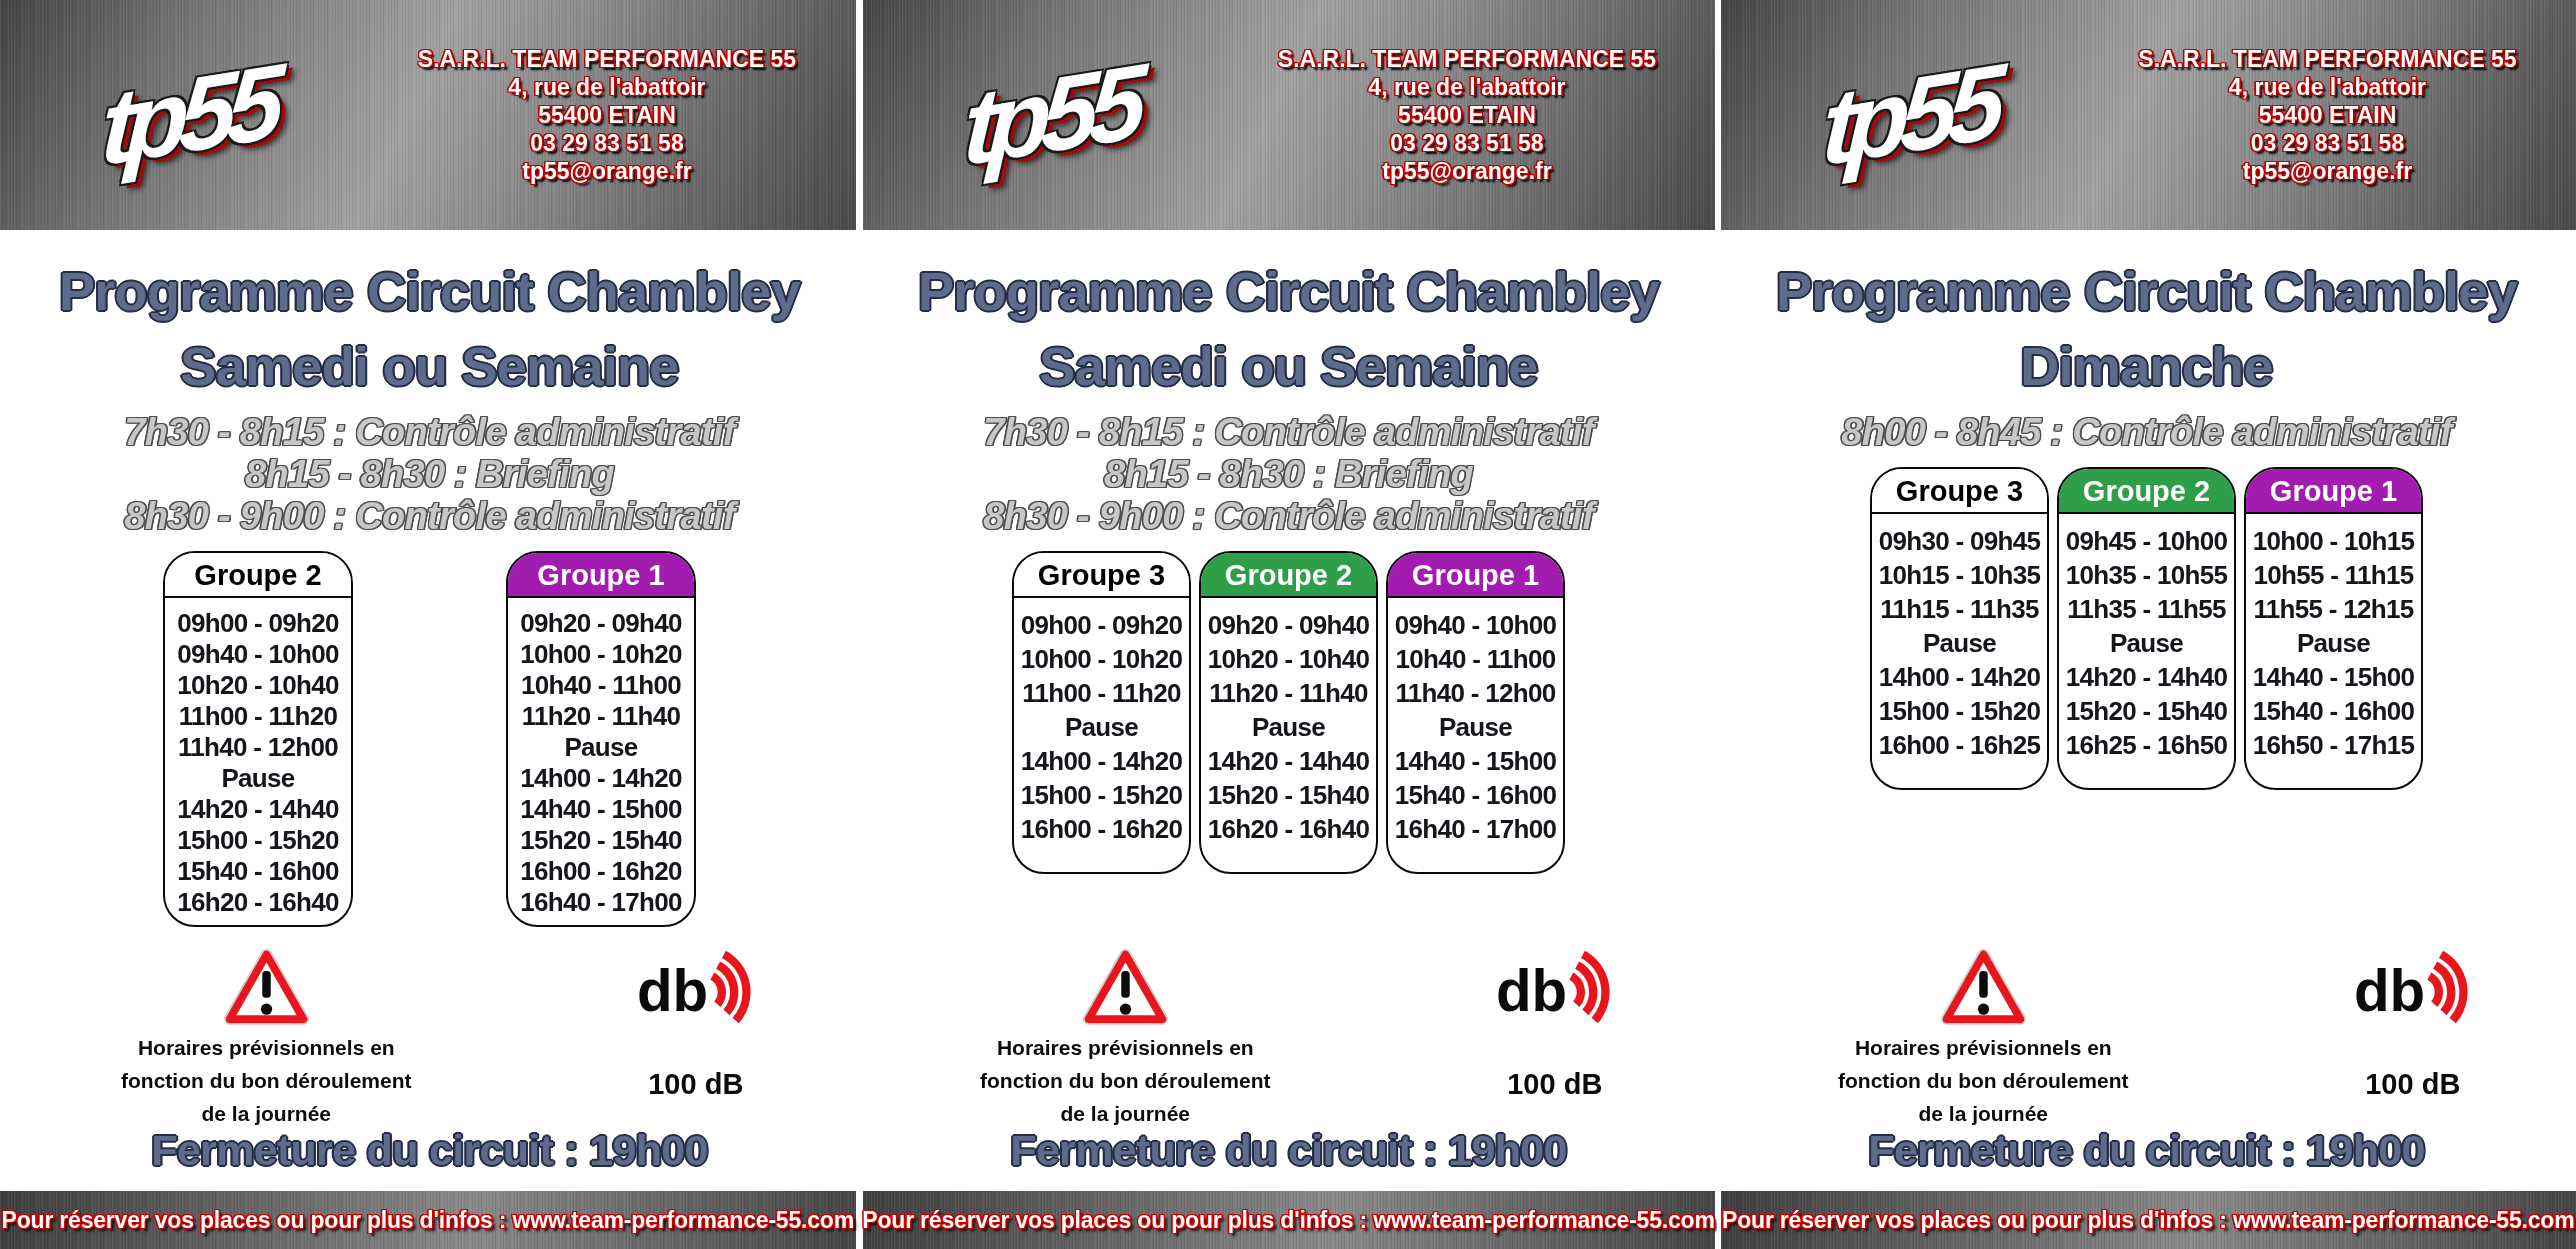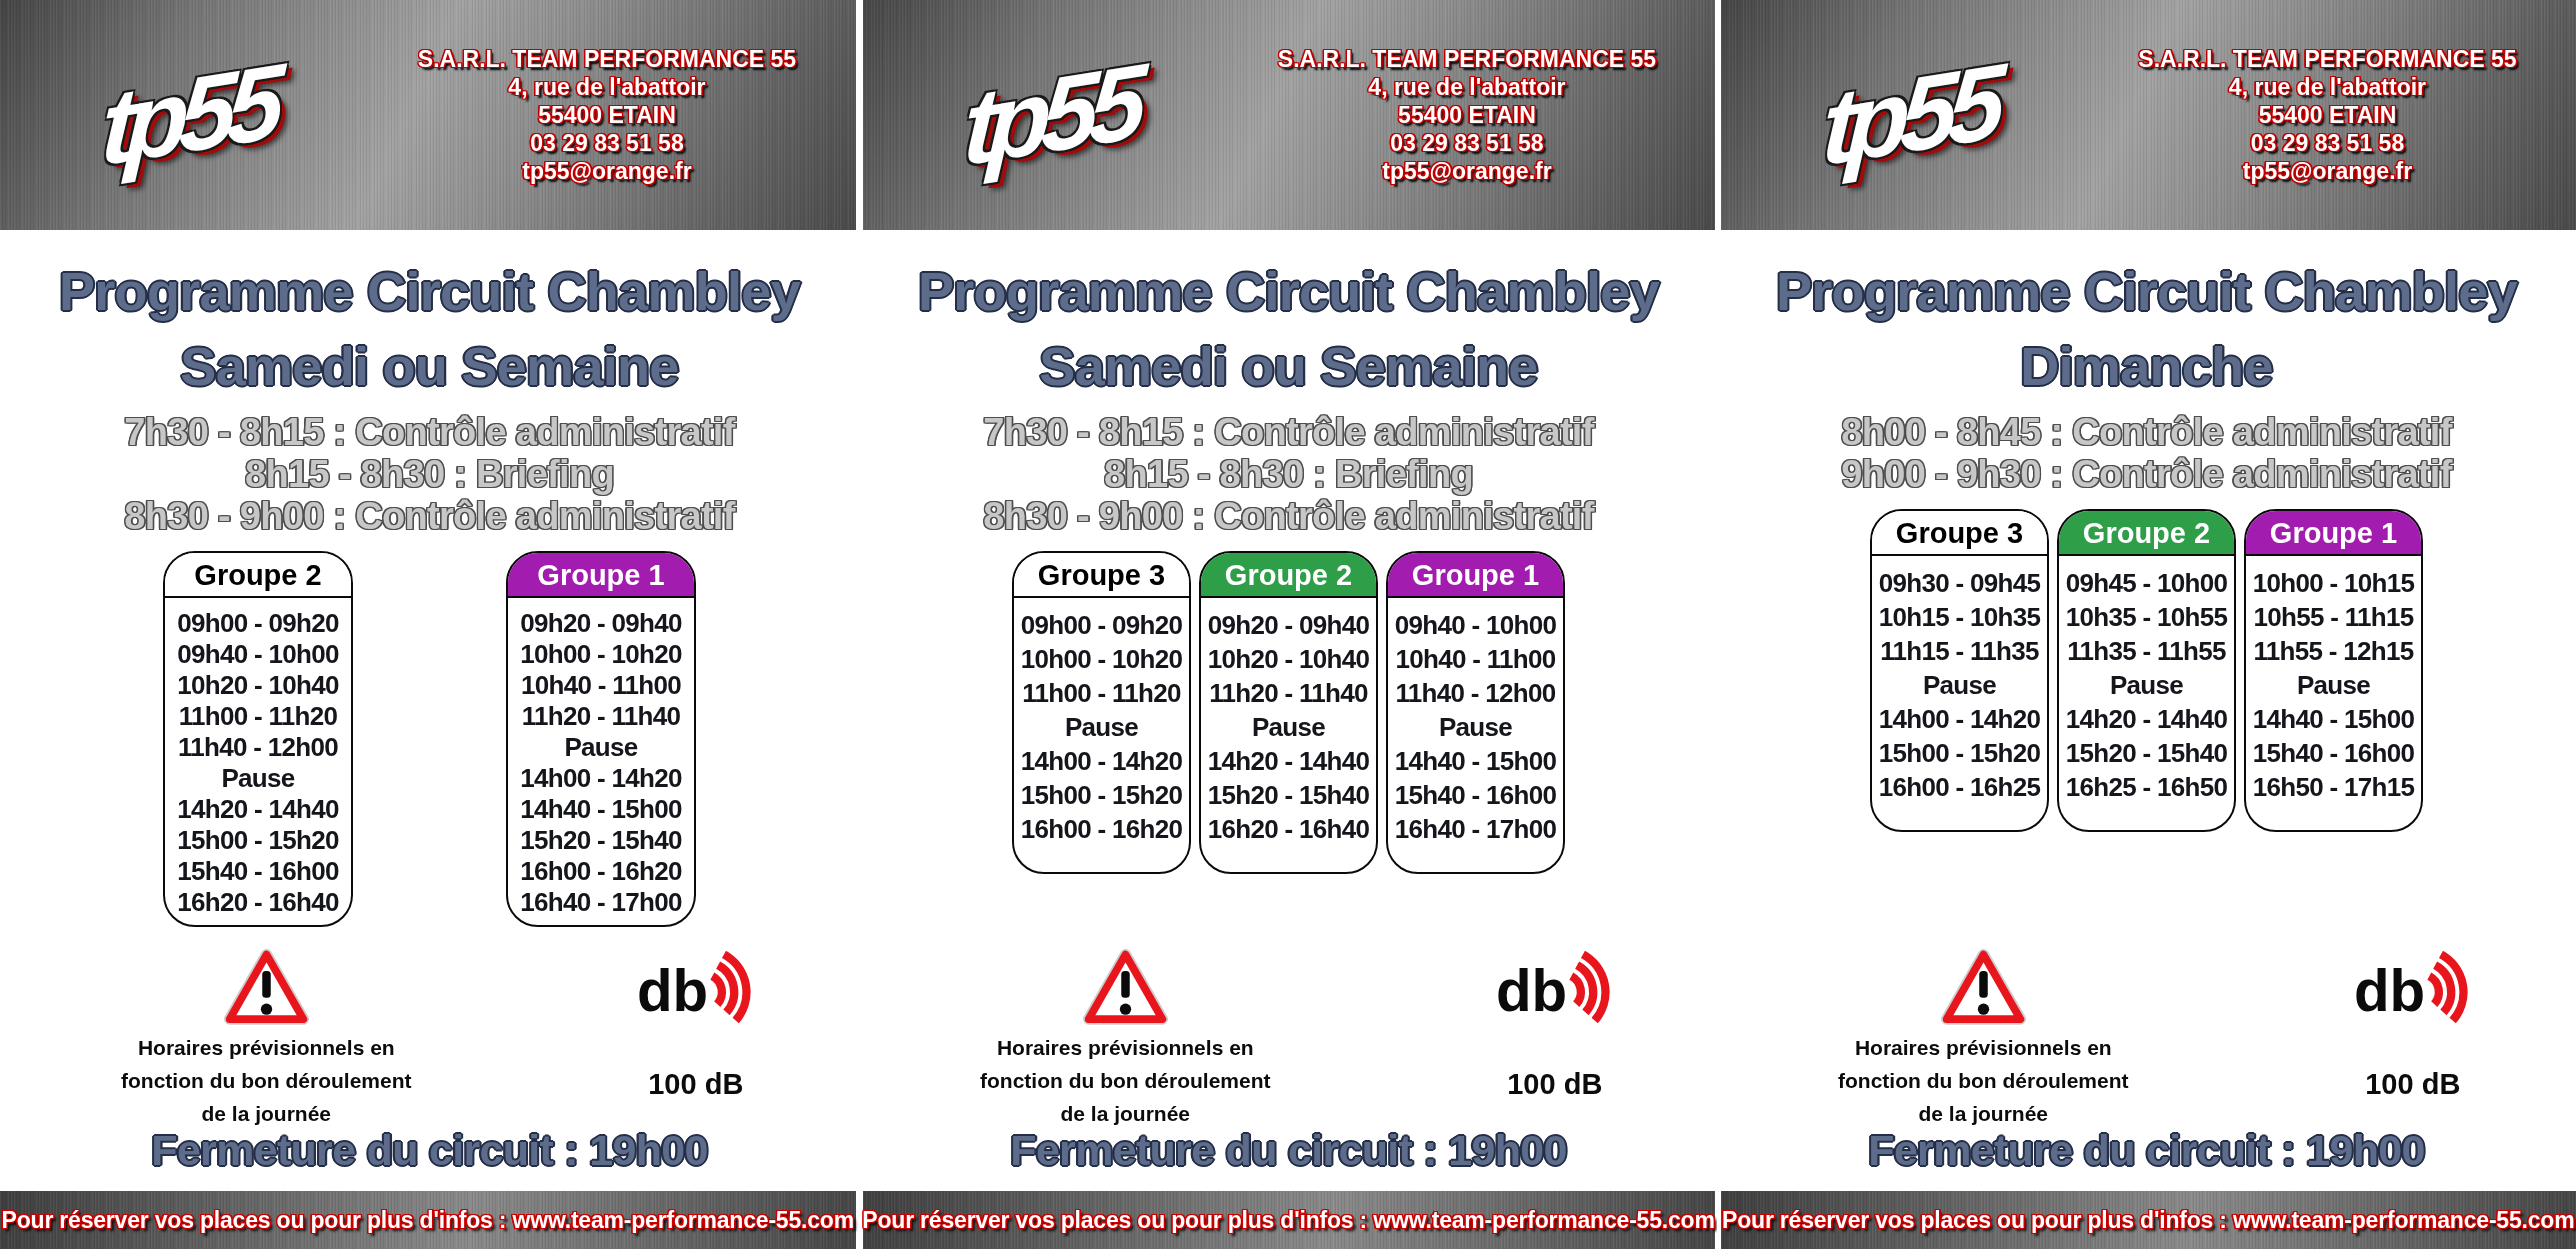--- a/index.html
+++ b/index.html
@@ -42,20 +42,21 @@
     margin-top:24px;text-align:center;font-weight:bold;font-size:54px;line-height:75px;
     letter-spacing:-0.7px;color:#5d6c8b;
     text-shadow:2.1px 0 0 #242e47,-2.1px 0 0 #242e47,0 2.1px 0 #242e47,0 -2.1px 0 #242e47,
                 1.4px 1.4px 0 #242e47,-1.4px -1.4px 0 #242e47,1.4px -1.4px 0 #242e47,-1.4px 1.4px 0 #242e47;
   }
   .sched{
     margin-top:7px;text-align:center;font-weight:bold;font-size:38px;line-height:42px;
     color:#c7c7c7;letter-spacing:-0.7px;
     text-shadow:1.4px 0 0 #4e4e4e,-1.4px 0 0 #4e4e4e,0 1.4px 0 #4e4e4e,0 -1.4px 0 #4e4e4e,
                 1.4px 1.4px 0 #4e4e4e,-1.4px -1.4px 0 #4e4e4e,1.4px -1.4px 0 #4e4e4e,-1.4px 1.4px 0 #4e4e4e;
+    font-style:italic;
   }
 
   
   .groups{margin-top:14px;display:flex;justify-content:center;align-items:flex-start;gap:8px;}
   .p1 .groups{gap:153px;}
   .gbox{
     width:175px;min-height:319px;background:#fff;border:2.8px solid #0a0a0a;border-radius:32px;
     overflow:hidden;
   }
   .p1 .gbox{width:186px;min-height:342px;}
@@ -301,21 +302,20 @@
       <div>03 29 83 51 58</div>
       <div>tp55@orange.fr</div>
     </div>
   </div>
   <div class="title">
     <div>Programme Circuit Chambley</div>
     <div>Dimanche</div>
   </div>
   <div class="sched">
     <div>8h00 - 8h45 : Contrôle administratif</div>
-    <div>9h00 - 9h30 : Contrôle administratif</div>
   </div>
   <div class="groups">
     <div class="gbox">
       <div class="ghead white">Groupe 3</div>
       <div class="gbody">
           <div class="slot">09h30 - 09h45</div>
           <div class="slot">10h15 - 10h35</div>
           <div class="slot">11h15 - 11h35</div>
           <div class="slot">Pause</div>
           <div class="slot">14h00 - 14h20</div>

